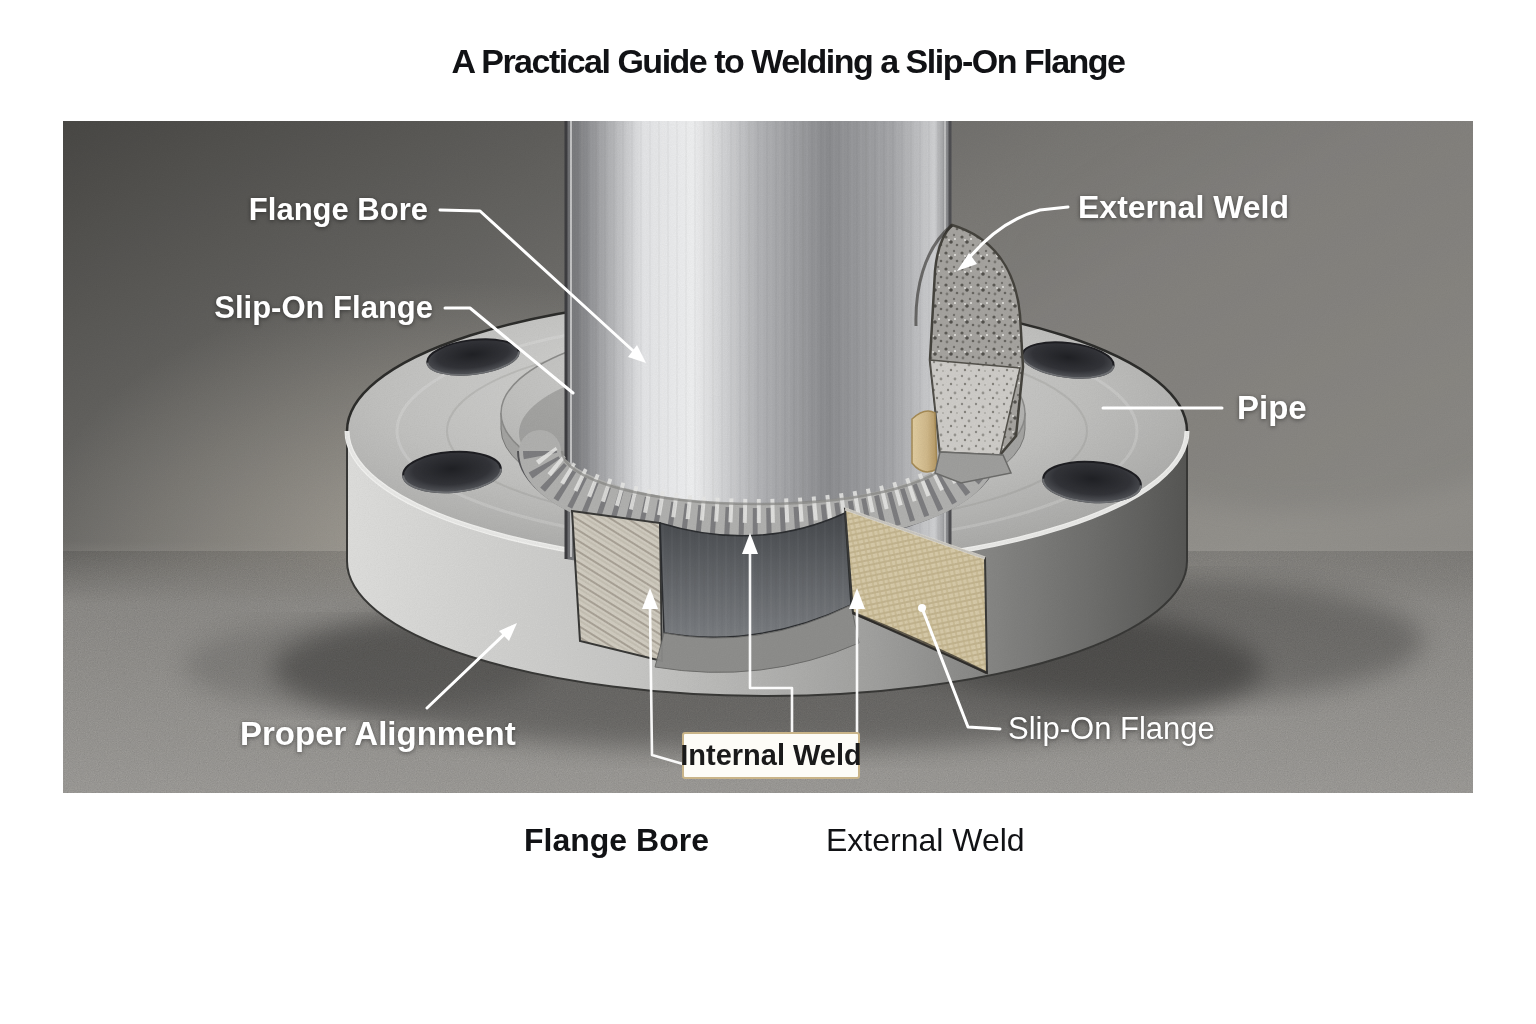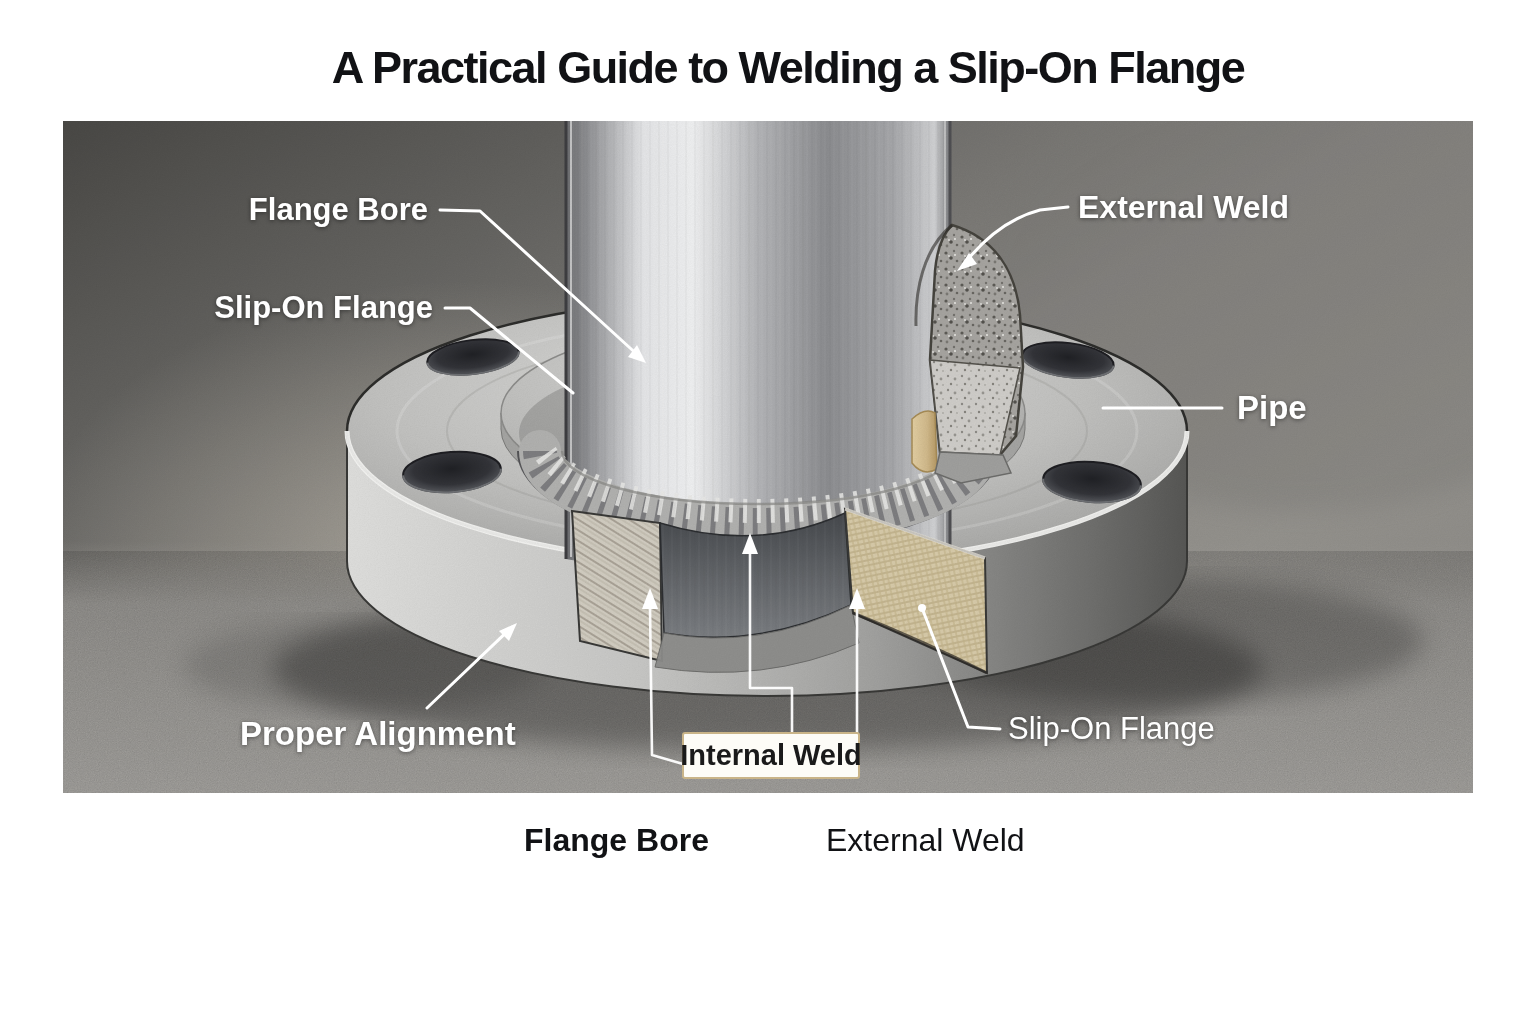--- a/index.html
+++ b/index.html
@@ -1,19 +1,19 @@
 <!DOCTYPE html>
 <html><head>
 <meta charset="utf-8">
 <style>
   html,body{margin:0;padding:0;background:#ffffff;}
   .page{position:relative;width:1536px;height:1024px;background:#ffffff;overflow:hidden;
         font-family:"Liberation Sans", sans-serif;}
   .main-title{position:absolute;left:63px;top:42px;width:1450px;text-align:center;
-        font-size:45px;font-weight:700;letter-spacing:-1.5px;color:#111215;}
+        font-size:34px;font-weight:700;letter-spacing:-1.5px;color:#111215;}
   .figure-wrap{position:absolute;left:63px;top:121px;width:1410px;height:672px;}
   .captions{position:absolute;left:0;top:822px;width:1536px;height:50px;}
   .caption{position:absolute;top:0;font-size:32px;color:#111215;white-space:nowrap;}
   .caption.c0{left:524px;font-weight:700;}
   .caption.c1{left:826px;font-weight:400;}
   .lbl{font-family:"Liberation Sans", sans-serif;fill:#ffffff;}
   .lbl-b{font-weight:700;}
   .lbl-r{font-weight:400;}
   .shadowed{filter:drop-shadow(0 1px 2px rgba(0,0,0,0.45));}
   .lead{stroke:#ffffff;stroke-width:3;fill:none;stroke-linecap:round;stroke-linejoin:round;}

